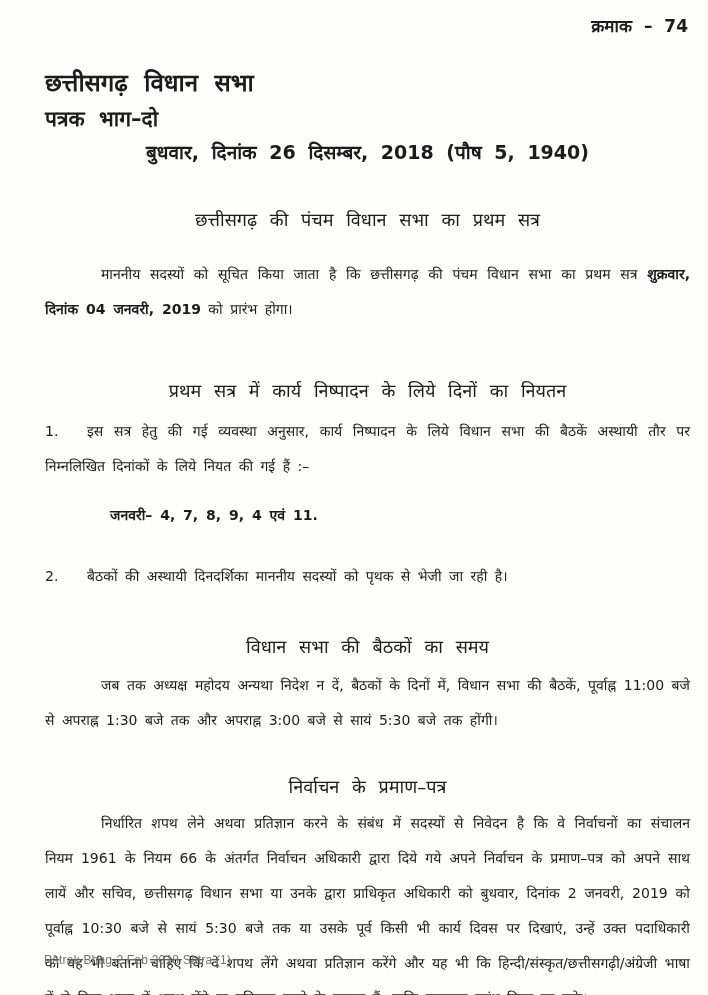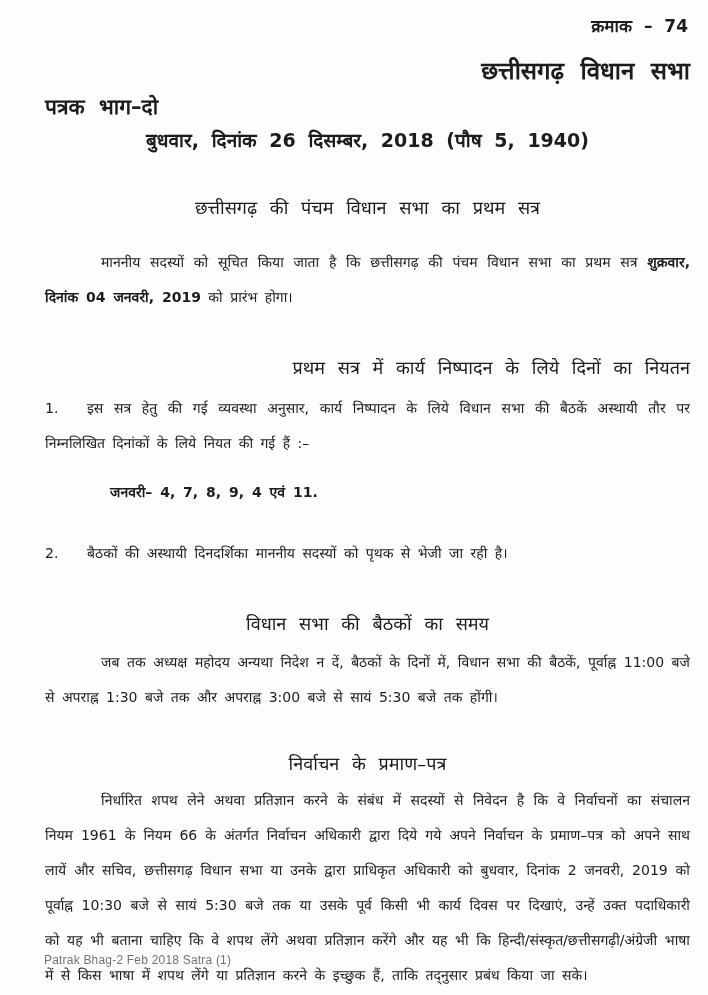--- a/index.html
+++ b/index.html
@@ -22,22 +22,22 @@
 
   .serial {
     text-align: right;
     font-size: 17px;
     font-weight: bold;
     word-spacing: 6px;
     padding-right: 2px;
   }
 
   .doc-title {
-    margin-top: 16px;
-    text-align: right;
+    margin-top: 28px;
+    text-align: left;
     font-size: 24px;
     font-weight: bold;
     word-spacing: 8px;
   }
 
   .doc-subtitle {
     margin-top: 6px;
     text-align: left;
     font-size: 21px;
     font-weight: bold;
@@ -53,21 +53,21 @@
   }
 
   .sec-heading {
     text-align: center;
     font-size: 18px;
     font-weight: normal;
     word-spacing: 7px;
   }
 
   .h-session   { margin-top: 42px; }
-  .h-days      { margin-top: 40px; text-align: right; }
+  .h-days      { margin-top: 51px; }
   .h-timing    { margin-top: 40px; }
   .h-certs     { margin-top: 36px; }
 
   p.body {
     font-size: 14px;
     line-height: 35px;
     text-align: justify;
     word-spacing: 3px;
   }
 

